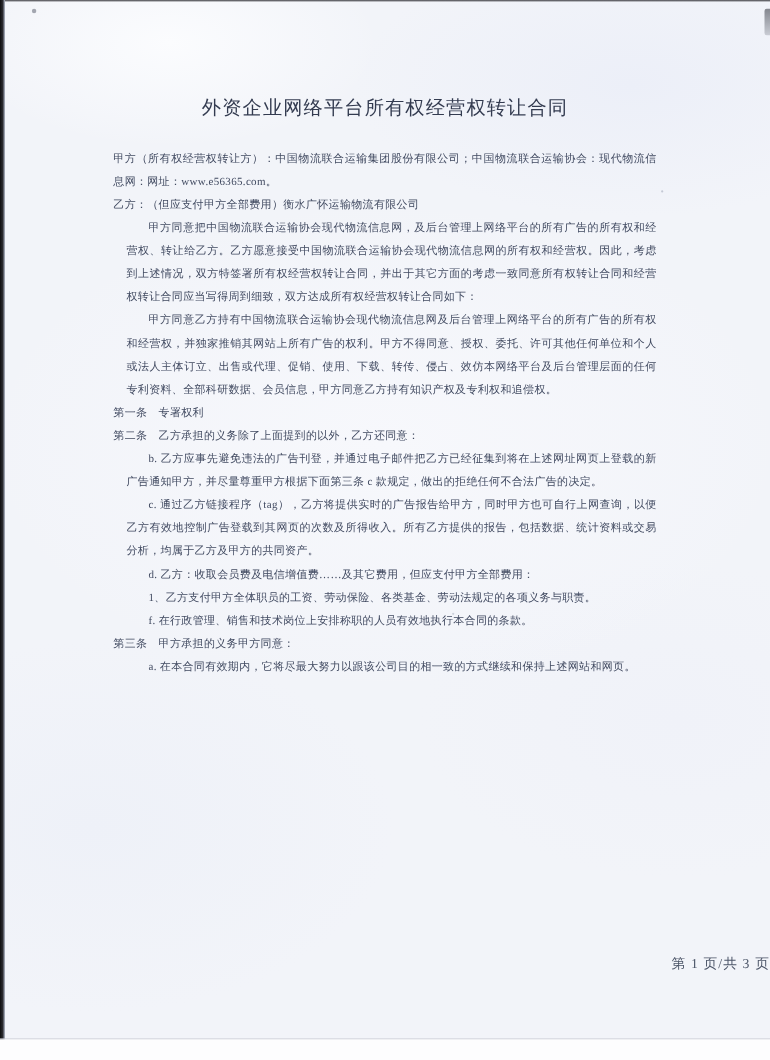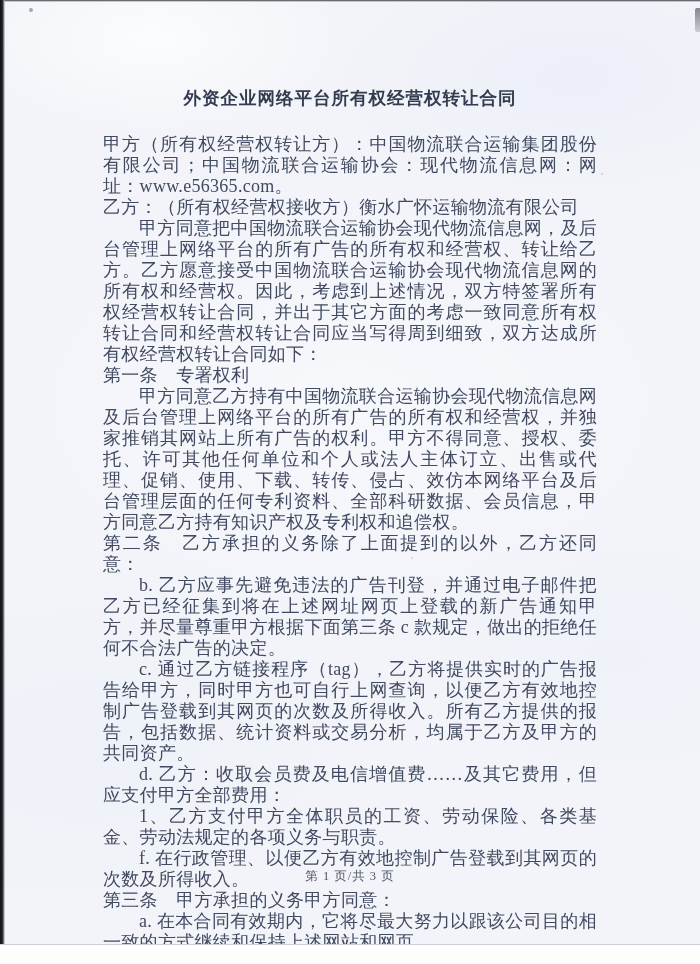--- a/index.html
+++ b/index.html
@@ -44,66 +44,66 @@
     background: transparent; border-radius: 50%;
     box-shadow: 30px 9px 0 1px #8f939e, 601px 173px 0 0 #b9becc, 411px 557px 0 0 #c4c9d6;
     opacity: .8;
   }
   .content {
     position: absolute; left: 103px; top: 0; width: 494px;
   }
   .title {
     margin: 86px 0 24px 0;
     font-size: 17.5px;
-    font-weight: bold;
+    font-weight: normal;
     letter-spacing: 1px;
     text-align: center;
     color: #333b50;
   }
   .para {
     margin: 0;
-    font-size: 18px;
+    font-size: 10px;
     line-height: 21px;
     letter-spacing: 0.3px;
     text-align: justify;
   }
-  .indent { text-indent: 2em; }
+  .indent { text-indent: 2em; margin-left: 12px; }
   .footer {
     position: absolute; top: 868px; left: 0; right: 0;
-    text-align: center;
+    text-align: right;
     font-size: 12.5px;
     letter-spacing: 1px;
     color: #4c5568;
   }
 </style>
 </head>
 <body>
 
 <div class="scan">
   <div class="edge-top"></div>
   <div class="edge-left"></div>
   <div class="corner-mark"></div>
   <div class="specks"></div>
 
   <div class="content">
     <h1 class="title">外资企业网络平台所有权经营权转让合同</h1>
 
     <p class="para">甲方（所有权经营权转让方）：中国物流联合运输集团股份有限公司；中国物流联合运输协会：现代物流信息网：网址：www.e56365.com。</p>
-    <p class="para">乙方：（所有权经营权接收方）衡水广怀运输物流有限公司</p>
+    <p class="para">乙方：（但应支付甲方全部费用）衡水广怀运输物流有限公司</p>
     <p class="para indent">甲方同意把中国物流联合运输协会现代物流信息网，及后台管理上网络平台的所有广告的所有权和经营权、转让给乙方。乙方愿意接受中国物流联合运输协会现代物流信息网的所有权和经营权。因此，考虑到上述情况，双方特签署所有权经营权转让合同，并出于其它方面的考虑一致同意所有权转让合同和经营权转让合同应当写得周到细致，双方达成所有权经营权转让合同如下：</p>
 
+    <p class="para indent">甲方同意乙方持有中国物流联合运输协会现代物流信息网及后台管理上网络平台的所有广告的所有权和经营权，并独家推销其网站上所有广告的权利。甲方不得同意、授权、委托、许可其他任何单位和个人或法人主体订立、出售或代理、促销、使用、下载、转传、侵占、效仿本网络平台及后台管理层面的任何专利资料、全部科研数据、会员信息，甲方同意乙方持有知识产权及专利权和追偿权。</p>
     <p class="para">第一条　专署权利</p>
-    <p class="para indent">甲方同意乙方持有中国物流联合运输协会现代物流信息网及后台管理上网络平台的所有广告的所有权和经营权，并独家推销其网站上所有广告的权利。甲方不得同意、授权、委托、许可其他任何单位和个人或法人主体订立、出售或代理、促销、使用、下载、转传、侵占、效仿本网络平台及后台管理层面的任何专利资料、全部科研数据、会员信息，甲方同意乙方持有知识产权及专利权和追偿权。</p>
 
     <p class="para">第二条　乙方承担的义务除了上面提到的以外，乙方还同意：</p>
     <p class="para indent">b. 乙方应事先避免违法的广告刊登，并通过电子邮件把乙方已经征集到将在上述网址网页上登载的新广告通知甲方，并尽量尊重甲方根据下面第三条 c 款规定，做出的拒绝任何不合法广告的决定。</p>
     <p class="para indent">c. 通过乙方链接程序（tag），乙方将提供实时的广告报告给甲方，同时甲方也可自行上网查询，以便乙方有效地控制广告登载到其网页的次数及所得收入。所有乙方提供的报告，包括数据、统计资料或交易分析，均属于乙方及甲方的共同资产。</p>
     <p class="para indent">d. 乙方：收取会员费及电信增值费……及其它费用，但应支付甲方全部费用：</p>
     <p class="para indent">1、乙方支付甲方全体职员的工资、劳动保险、各类基金、劳动法规定的各项义务与职责。</p>
-    <p class="para indent">f. 在行政管理、以便乙方有效地控制广告登载到其网页的次数及所得收入。</p>
+    <p class="para indent">f. 在行政管理、销售和技术岗位上安排称职的人员有效地执行本合同的条款。</p>
 
     <p class="para">第三条　甲方承担的义务甲方同意：</p>
     <p class="para indent">a. 在本合同有效期内，它将尽最大努力以跟该公司目的相一致的方式继续和保持上述网站和网页。</p>
 
   </div>
 
   <div class="footer">第 1 页/共 3 页</div>
 
   <div class="paper-bottom-line"></div>
   <div class="below-paper"></div>

